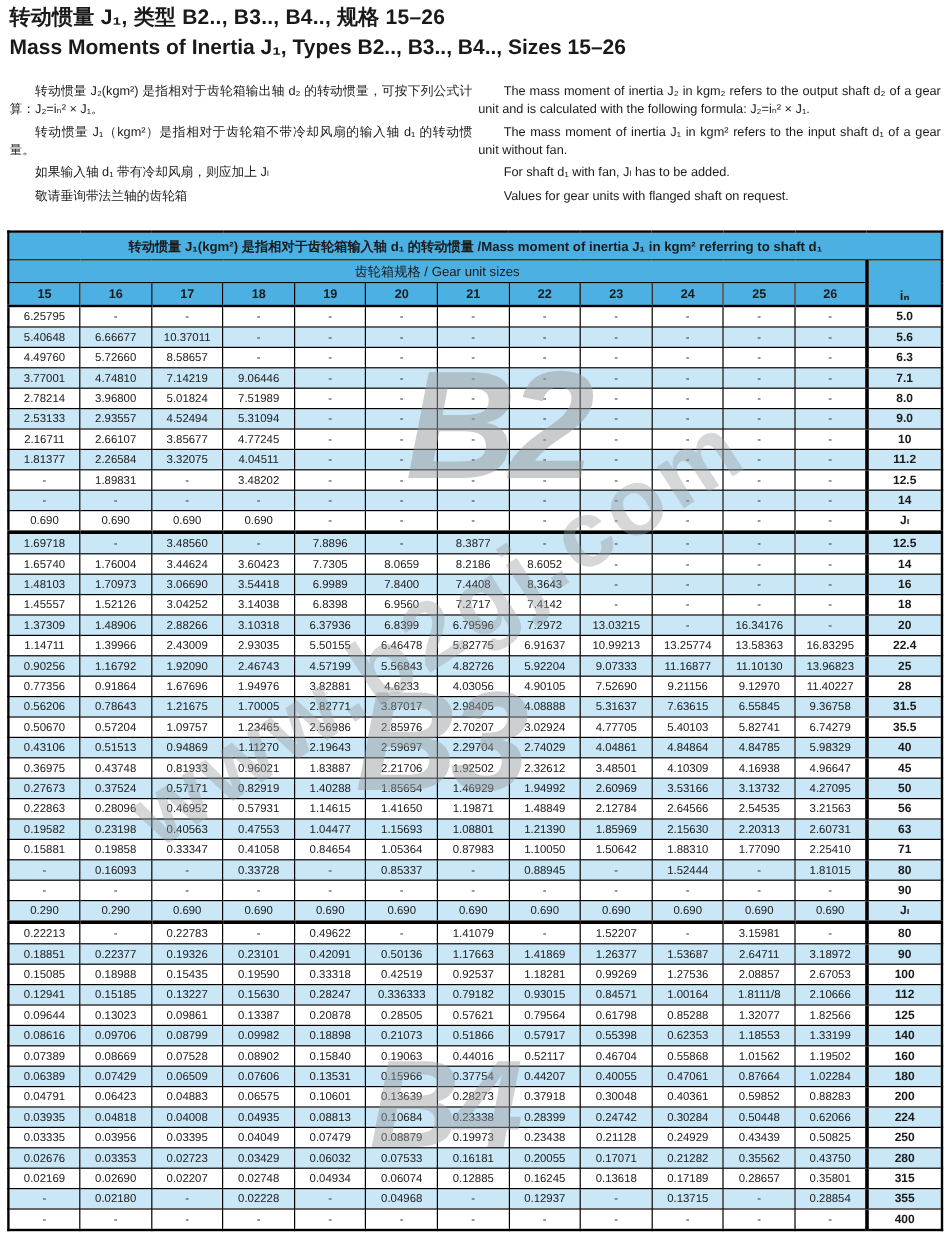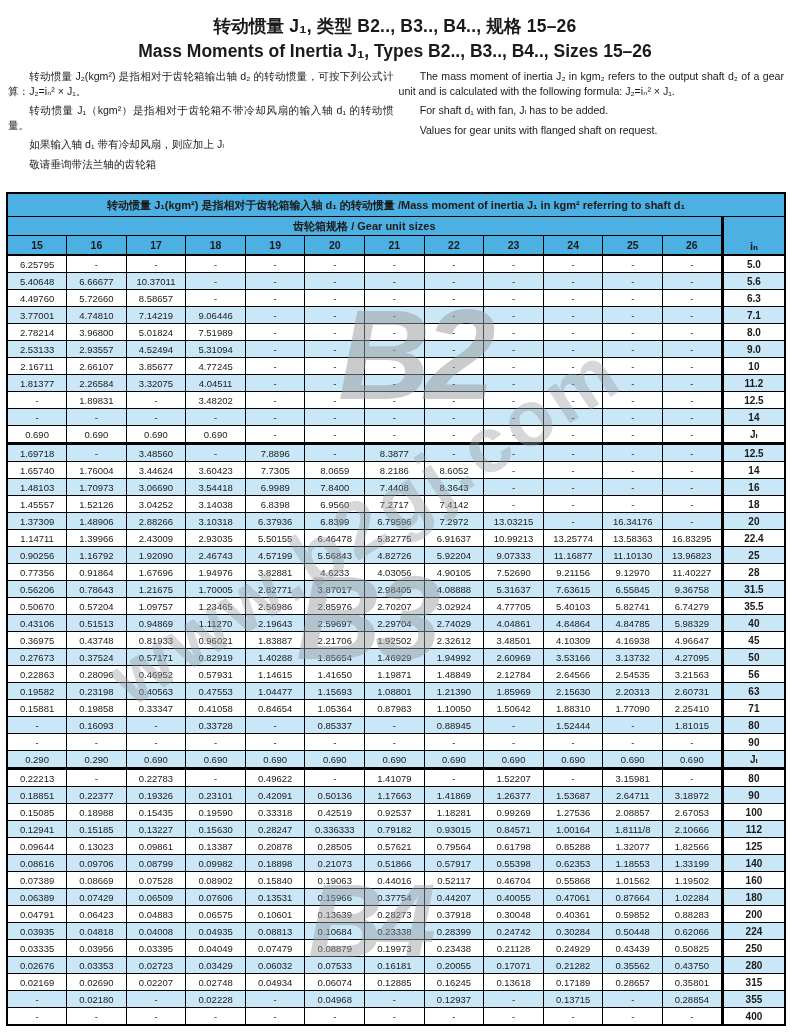--- a/index.html
+++ b/index.html
@@ -3,38 +3,38 @@
 <meta charset="utf-8">
 <style>
   html,body { margin:0; padding:0; }
   .page {
     position:relative; width:790px; height:1032px;
     background:#ffffff; overflow:hidden;
     font-family:"Liberation Sans","DejaVu Sans",sans-serif;
     color:#1a1a1a;
   }
   
-  .titles { position:absolute; top:14px; left:8px; width:774px;text-align:center; }
+  .titles { position:absolute; top:2px; left:8px; width:774px; }
   .title-zh { font-size:17.5px; font-weight:bold; letter-spacing:.2px; }
   .title-en { font-size:17.5px; font-weight:bold; margin-top:3px; }
   
   .intro { position:absolute; top:69px; left:8px; width:776px; display:flex; gap:5px; }
   .intro-col { flex:1 1 50%; font-size:10.6px; line-height:1.38; }
   .intro-col p { margin:0 0 5px 0; text-indent:2em; text-align:justify; }
   
   table.inertia {
     position:absolute; top:192px; left:6px; width:778px;
     border-collapse:collapse; table-layout:fixed;
     border:2px solid #000;
   }
   col.size-col { width:59.6px; }
   col.ratio-col { width:63px; }
   th, td { border:1px solid #000; padding:0; text-align:center; overflow:hidden; white-space:nowrap; }
   th.t-title { height:22px; background:var(--header-blue); font-size:11px; font-weight:bold; }
-  th.t-sub   { height:18px; background:var(--header-blue); font-size:11px; font-weight:bold;text-align:center; }
+  th.t-sub   { height:18px; background:var(--header-blue); font-size:11px; font-weight:normal;text-align:center; }
   th.t-size  { height:18px; background:var(--header-blue); font-size:10.5px; font-weight:bold; border-bottom:2px solid #000; }
   th.t-ratio { background:var(--header-blue); font-size:11px; font-weight:bold;
                vertical-align:bottom; padding-bottom:1px;
                border-left:3px solid #000; border-bottom:2px solid #000; }
   tbody td { height:16px; font-size:9.5px; background:#ffffff; }
   tbody tr.blue td { background:var(--row-blue); }
   tbody td.ratio { font-weight:bold; font-size:10px; border-left:3px solid #000; }
   tbody tr.section-end td { border-bottom:3px solid #000; }
   
   .wm { position:absolute; z-index:30; pointer-events:none; font-weight:bold; color:var(--wm-gray); }
@@ -56,20 +56,21 @@
 
   <div class="intro">
     <div class="intro-col" id="intro-zh">
         <p>转动惯量 J₂(kgm²) 是指相对于齿轮箱输出轴 d₂ 的转动惯量，可按下列公式计算：J₂=iₙ² × J₁。</p>
         <p>转动惯量 J₁（kgm²）是指相对于齿轮箱不带冷却风扇的输入轴 d₁ 的转动惯量。</p>
         <p>如果输入轴 d₁ 带有冷却风扇，则应加上 Jₗ</p>
         <p>敬请垂询带法兰轴的齿轮箱</p>
       </div>
     <div class="intro-col" id="intro-en">
         <p>The mass moment of inertia J₂ in kgm₂ refers to the output shaft d₂ of a gear unit and is calculated with the following formula: J₂=iₙ² × J₁.</p>
+        <p>The mass moment of inertia J₁ in kgm² refers to the input shaft d₁ of a gear unit without fan.</p>
         <p>For shaft d₁ with fan, Jₗ has to be added.</p>
         <p>Values for gear units with flanged shaft on request.</p>
       </div>
   </div>
 
   <table class="inertia">
     <colgroup>
       <col class="size-col">
         <col class="size-col">
         <col class="size-col">

